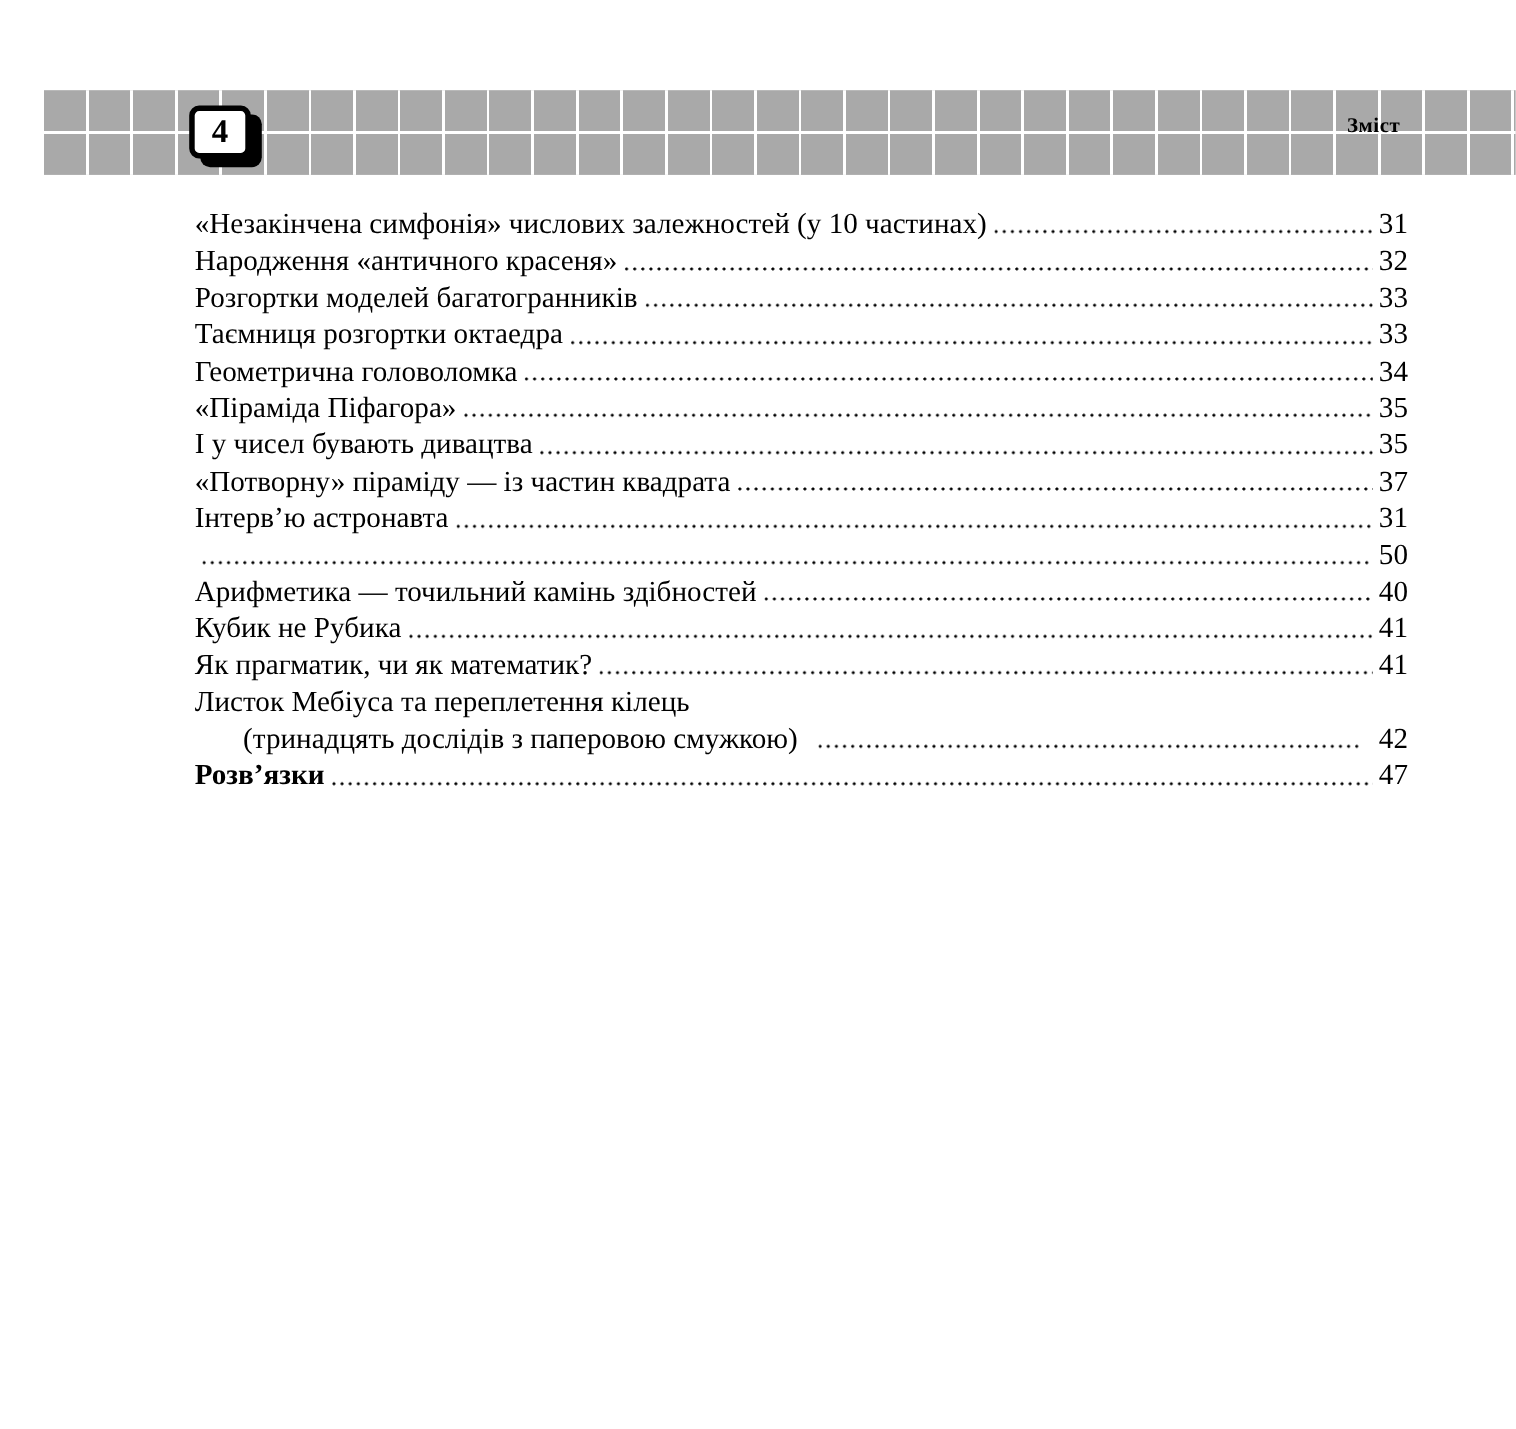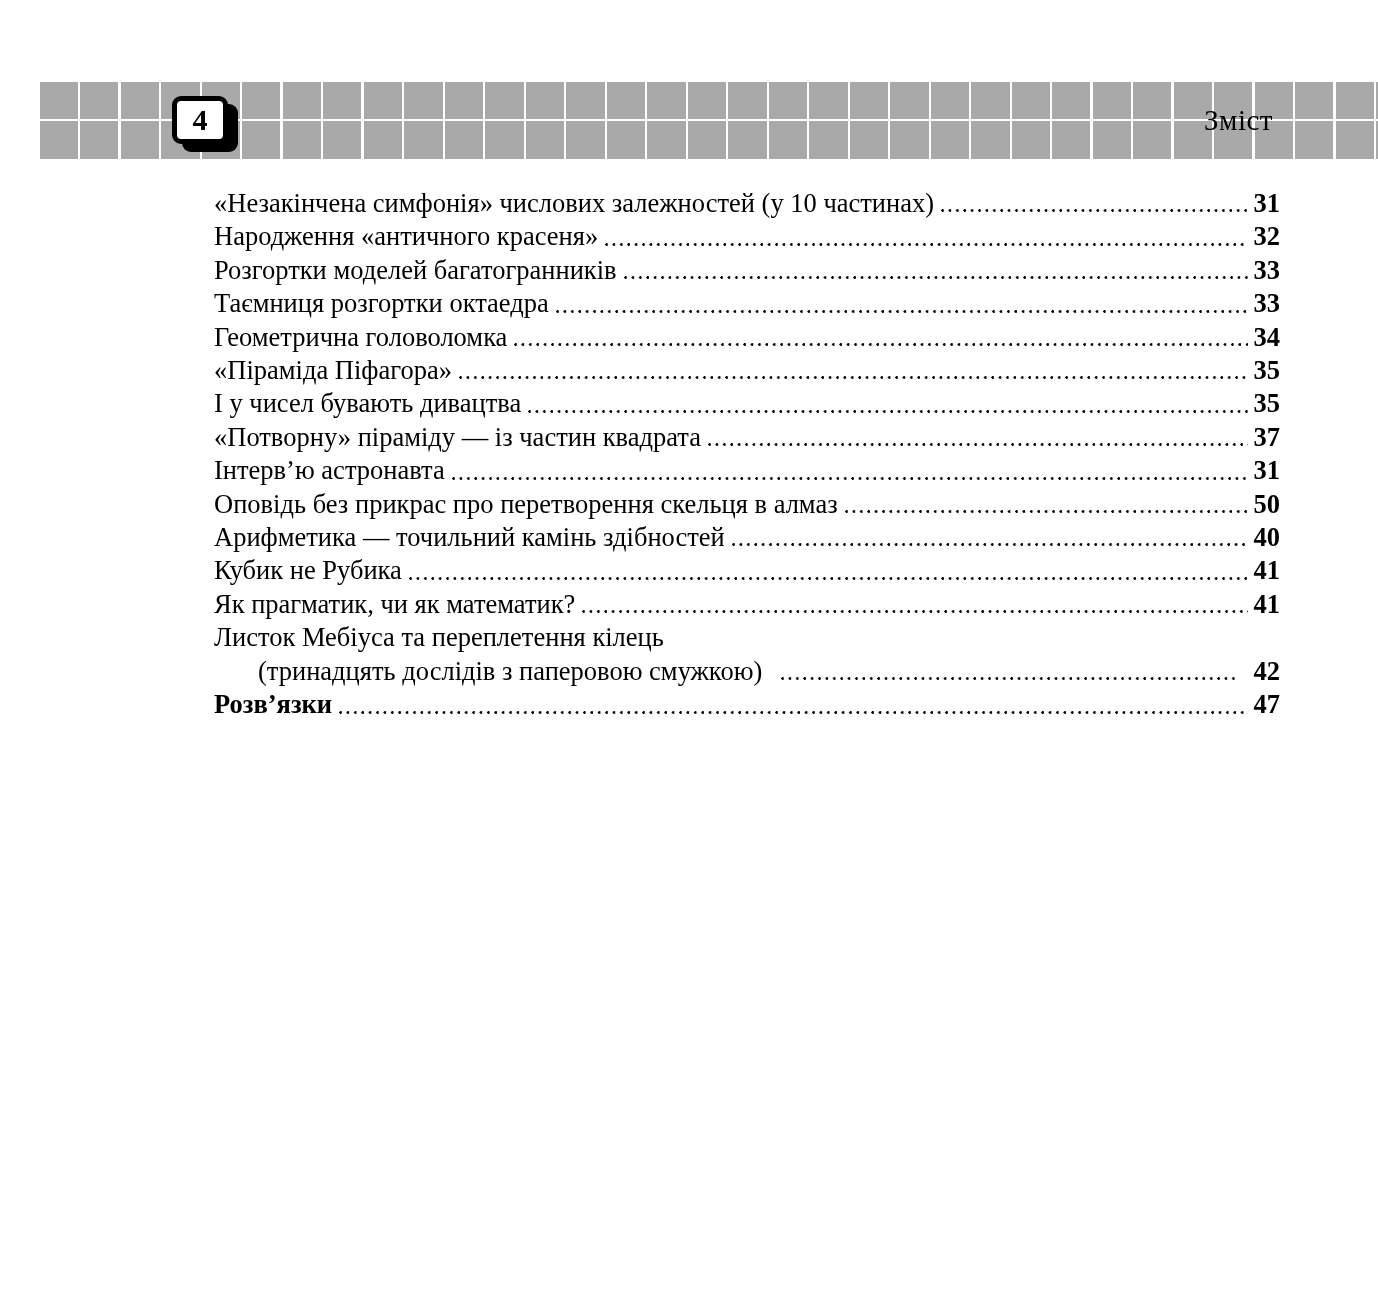--- a/index.html
+++ b/index.html
@@ -46,43 +46,42 @@
     justify-content: center;
     font-size: 30px;
     font-weight: bold;
   }
 
   
   .header-title {
     position: absolute;
     top: 104px;
     right: 105px;
-    font-size: 29px;
-    font-weight: normal;
+    font-size: 19px;
+    font-weight: bold;
     letter-spacing: 0.5px;
   }
 
   
   .toc {
     position: absolute;
     left: 177px;
     top: 187px;
     width: 1103px;
     font-size: 26.5px;
     line-height: 33.4px;
   }
   .toc-row {
     display: flex;
     align-items: baseline;
-    margin-left: 37px;
   }
   .toc-row.indent { padding-left: 44px; gap: 12px; }
   .toc-row.bold .toc-title { font-weight: bold; text-align: right; }
   .toc-title { white-space: nowrap; }
-  .toc-page  { white-space: nowrap; font-weight: bold; }
+  .toc-page  { white-space: nowrap; }
   .toc-leader {
     flex: 1 1 auto;
     align-self: flex-end;
     height: 7px;
     margin: 0 6px 6px 7px;
     background-image: radial-gradient(circle at 1.6px 3.5px, #000000 1.1px, transparent 1.6px);
     background-size: 7.4px 7px;
     background-repeat: repeat-x;
     background-position: left bottom;
   }
@@ -147,21 +146,20 @@
     <span class="toc-page">37</span>
   </div>
 
   <div class="toc-row">
     <span class="toc-title">Інтерв’ю астронавта</span>
     <span class="toc-leader"></span>
     <span class="toc-page">31</span>
   </div>
 
   <div class="toc-row">
-    <span class="toc-title">Оповідь без прикрас про перетворення скельця в алмаз</span>
     <span class="toc-leader"></span>
     <span class="toc-page">50</span>
   </div>
 
   <div class="toc-row">
     <span class="toc-title">Арифметика — точильний камінь здібностей</span>
     <span class="toc-leader"></span>
     <span class="toc-page">40</span>
   </div>
 

